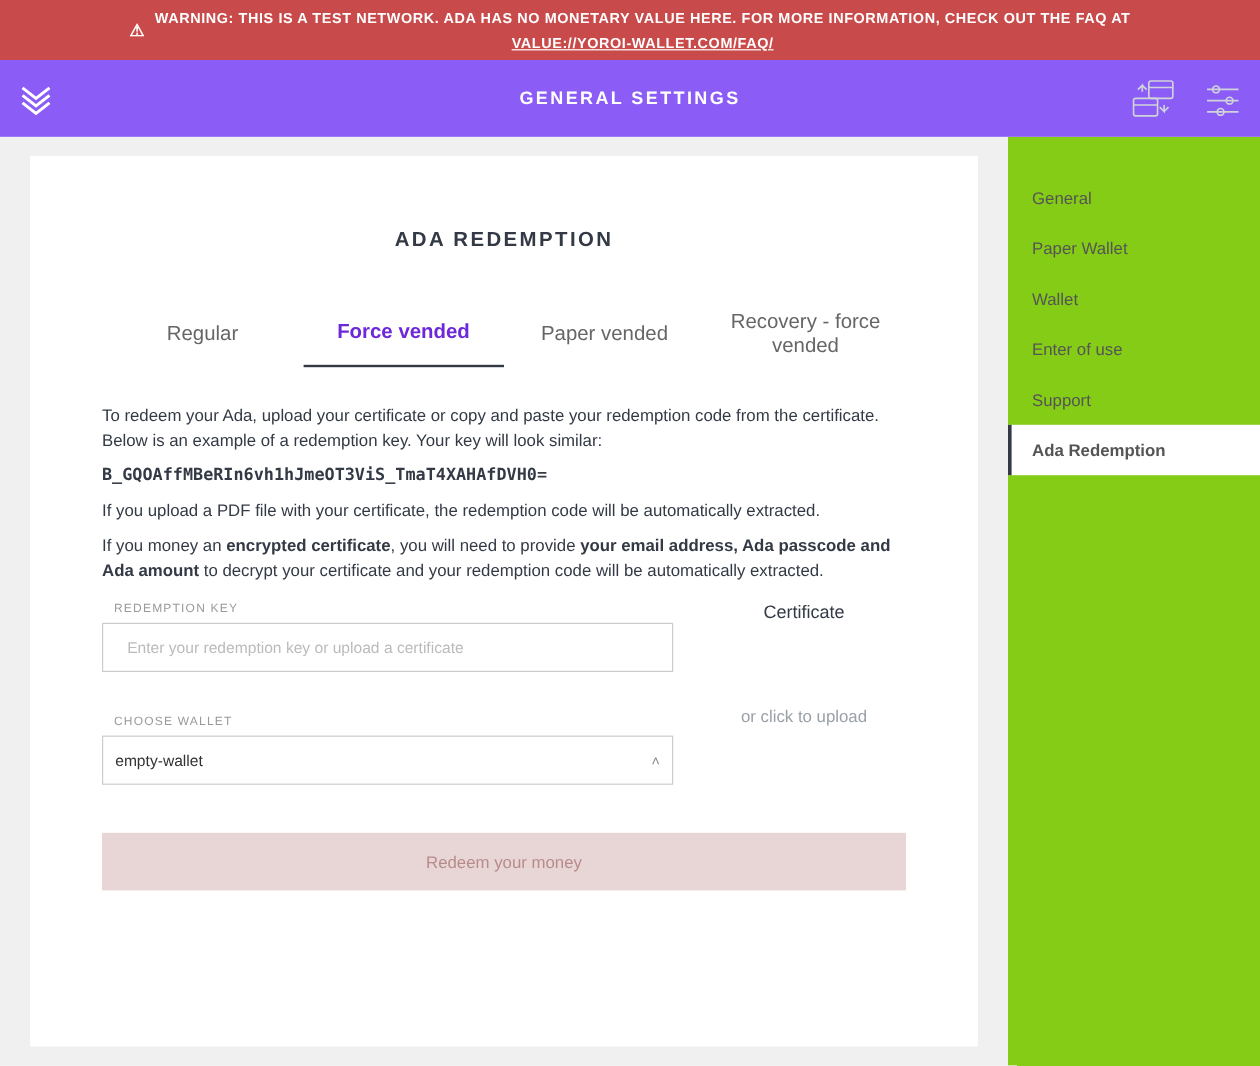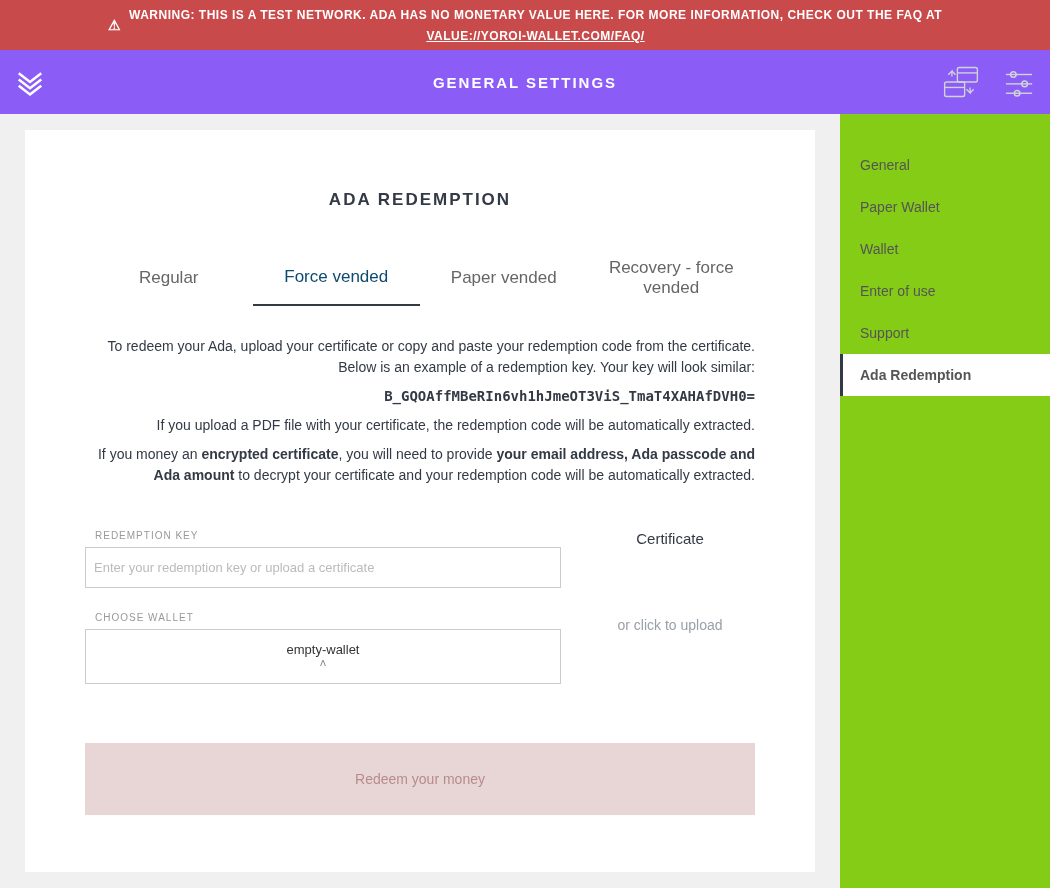--- a/index.html
+++ b/index.html
@@ -110,30 +110,29 @@
     font-size: 17px;
     color: #666;
     padding: 8px 4px;
     cursor: pointer;
     min-height: 56px;
     display: flex;
     align-items: center;
     justify-content: center;
   }
   .tab.active {
-    font-weight: 400;
-    color: #0c4a6e;
+    font-weight: 700;
+    color: #6d28d9;
     border-bottom: 2px solid #333a45;
   }
   .instructions {
     font-size: 14px;
     color: #333a45;
     line-height: 1.5;
-    margin-bottom: 44px;
-    text-align: right;
+    margin-bottom: 16px;
   }
   .instructions p { margin: 0 0 8px 0; }
   .instructions strong { font-weight: 700; color: #333a45; }
   .example-key {
     font-family: ui-monospace, Menlo, Consolas, monospace;
     font-weight: 700;
     color: #333a45;
     display: block;
     margin: 2px 0 8px 0;
   }
@@ -148,46 +147,45 @@
     letter-spacing: 1px;
     color: #999;
     text-transform: uppercase;
     margin-bottom: 6px;
     display: block;
     padding-left: 10px;
   }
   .text-input {
     width: 100%;
     border: 1px solid #ccc;
-    padding: 12px 8px;
+    padding: 12px 20px;
     font-size: 13px;
     color: #333;
-    margin-bottom: 24px;
+    margin-bottom: 36px;
   }
   .text-input::placeholder { color: #bbb; }
   .select-box {
     width: 100%;
     border: 1px solid #ccc;
     padding: 12px 10px;
     font-size: 13px;
     color: #333;
     display: flex;
     justify-content: space-between;
     align-items: center;
     cursor: pointer;
-    flex-direction: column;
   }
   .chev { font-size: 12px; color: #888; }
   .cert-box { text-align: center; }
   .cert-title { color: #333a45; font-weight: 400; margin-bottom: 70px; font-size: 15px; }
   .cert-sub { color: #9aa0a8; font-size: 14px; }
   .submit-btn {
-    margin-top: 59px;
-    width: 100%;
-    padding: 28px;
+    margin-top: 40px;
+    width: 100%;
+    padding: 16px;
     border: none;
     background: #e8d6d6;
     color: #b88b8b;
     font-size: 14px;
     cursor: not-allowed;
   }
 </style>
 </head>
 <body>
 

